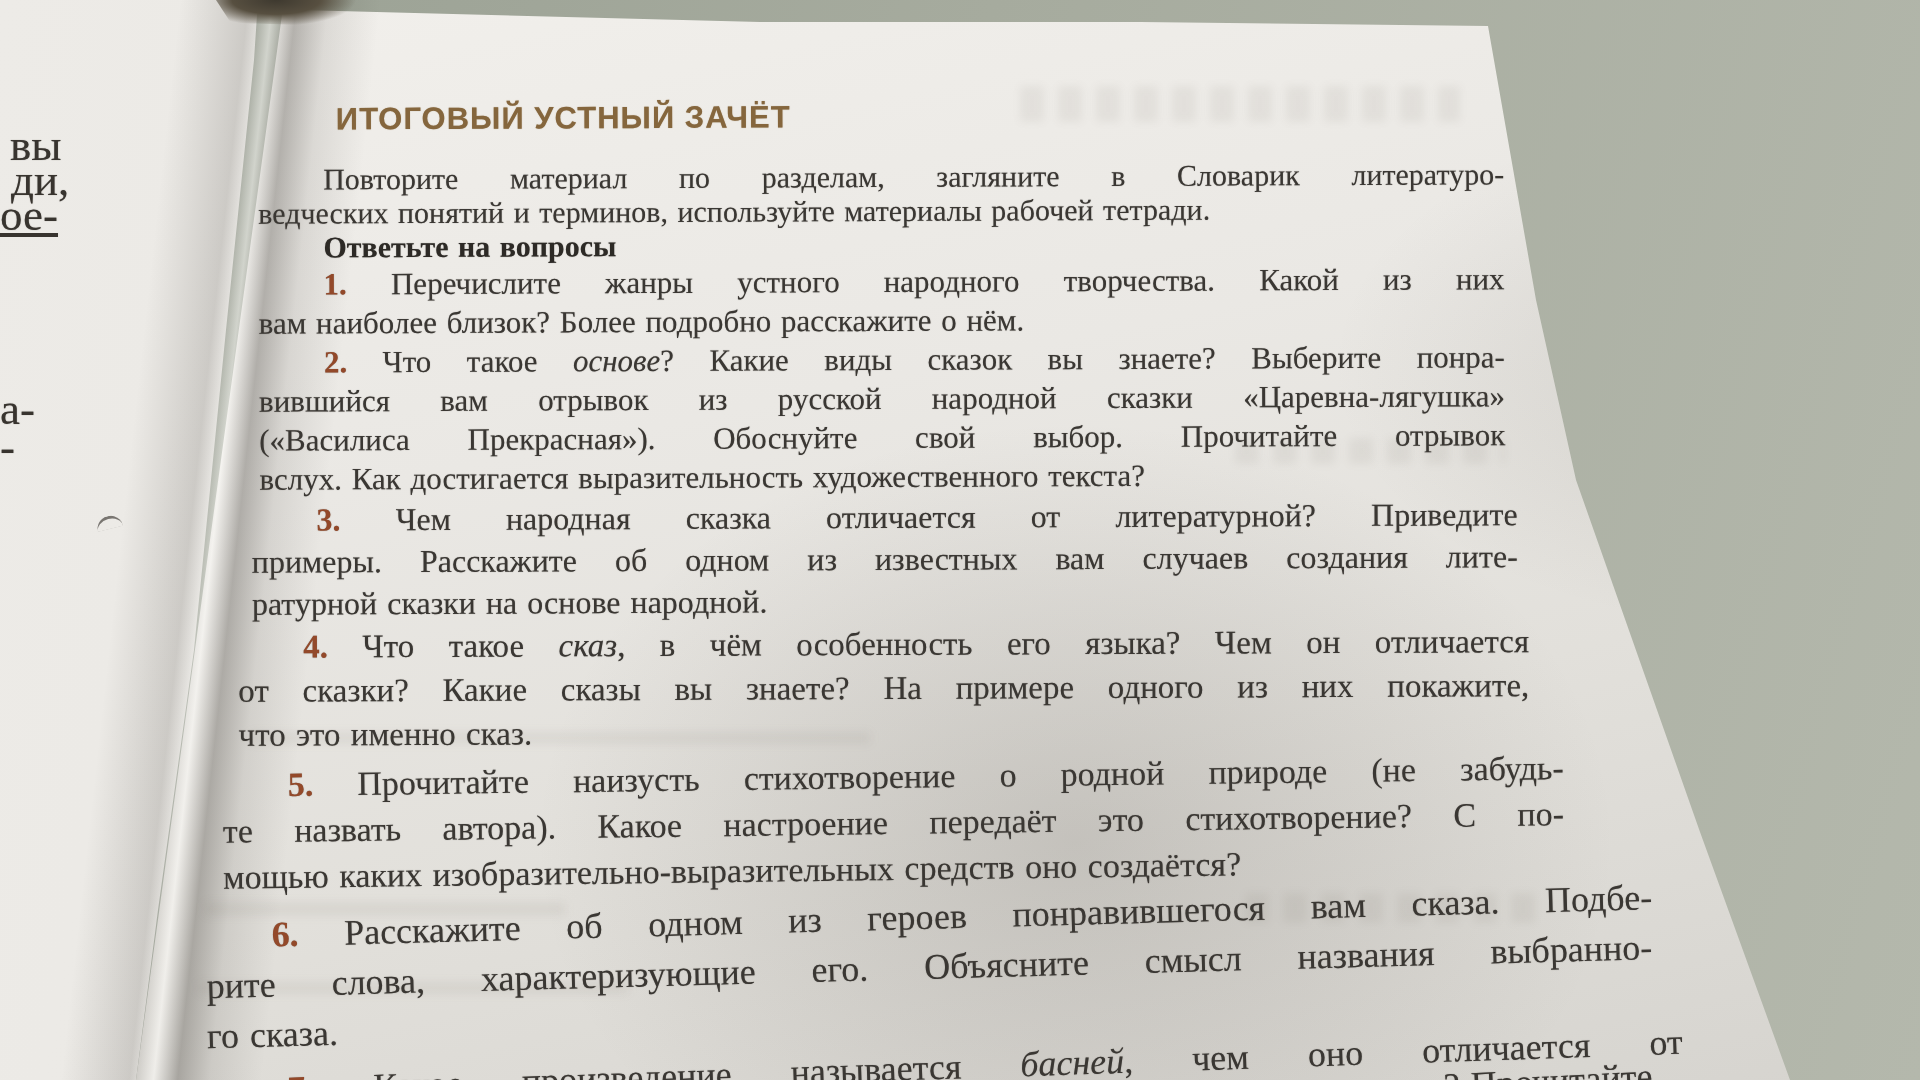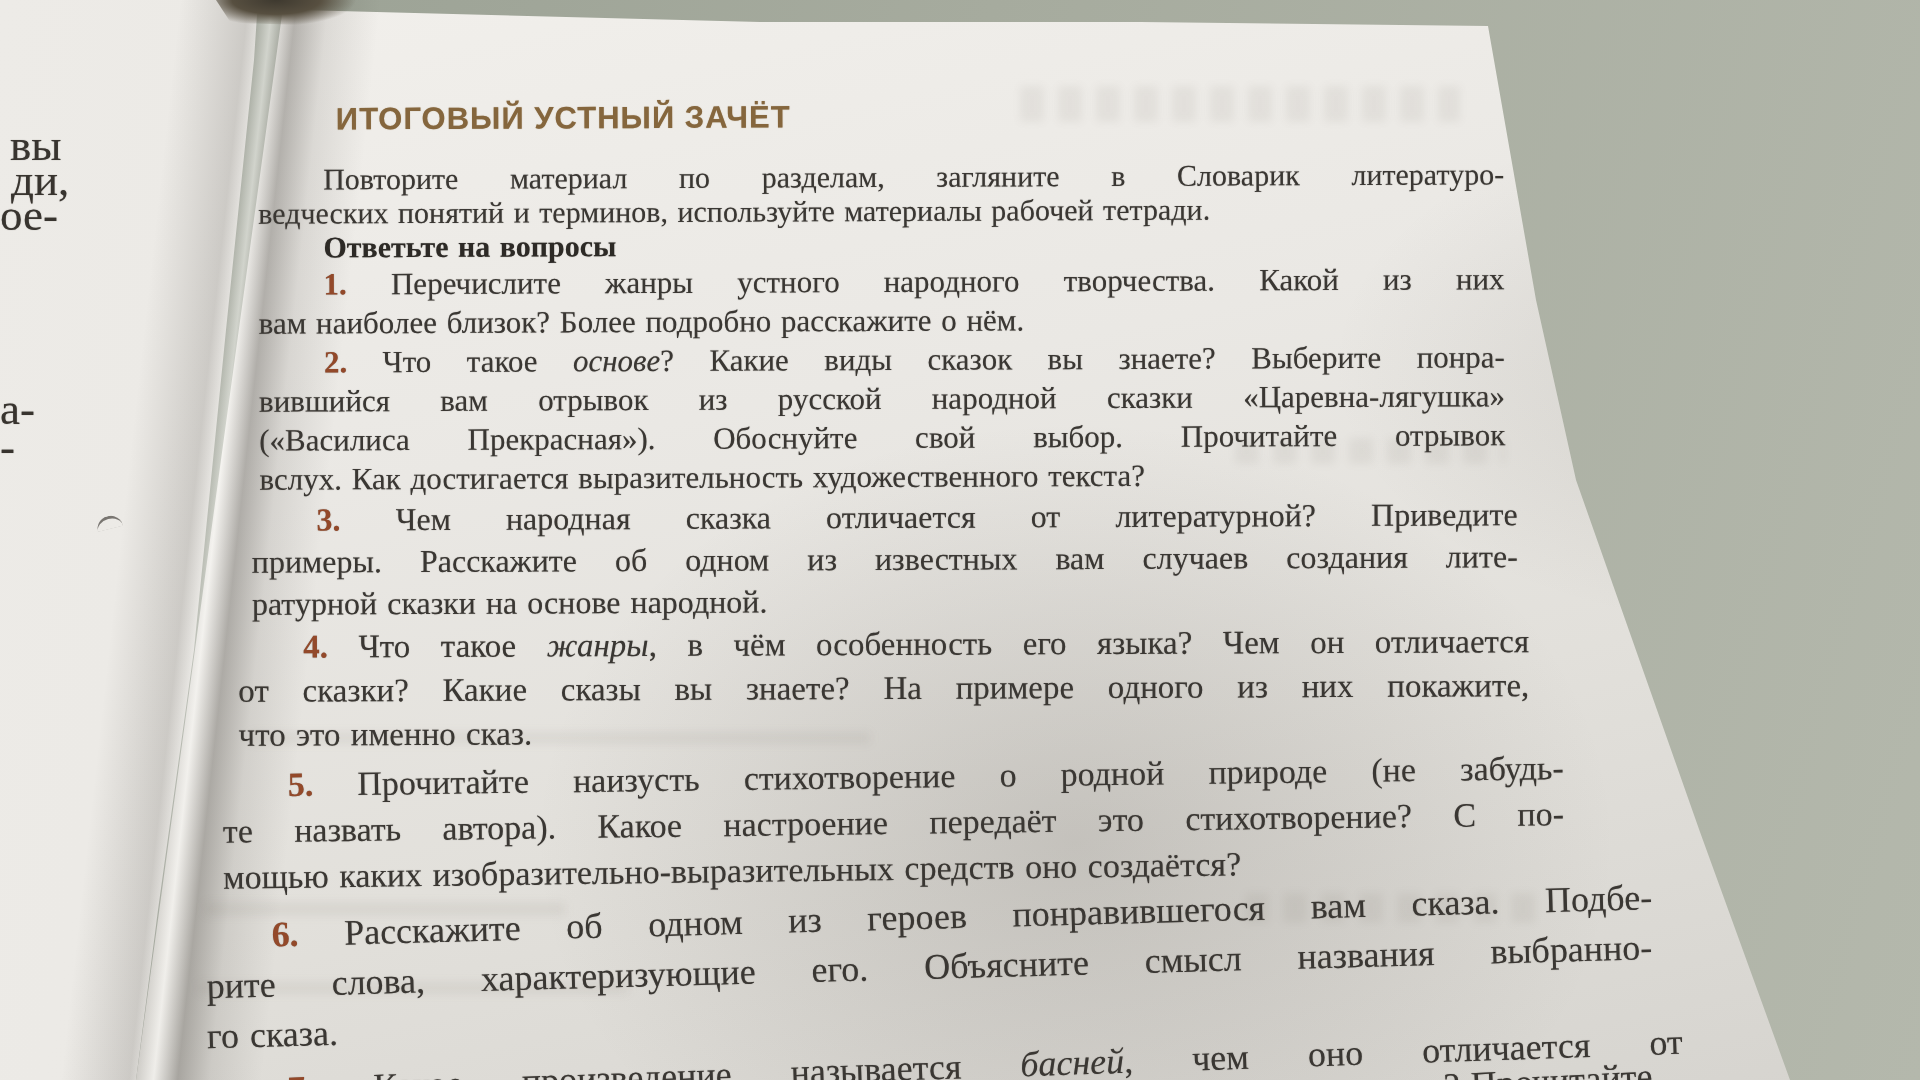--- a/index.html
+++ b/index.html
@@ -14,21 +14,21 @@
     position:absolute;inset:0;
     background:linear-gradient(100deg,#edebe7 0%,#e8e6e2 55%,#d2d0cb 88%,#b9b7b2 100%);
     clip-path:polygon(0 0,258px 0,254px 60px,226px 330px,194px 650px,158px 910px,136px 1080px,0 1080px);
   }
   .left-page .frag{
     position:absolute;color:#38342f;font-size:45px;line-height:34px;
     text-shadow:0 0 1px rgba(60,55,50,.55);
   }
   .left-page .frag:nth-child(1){left:10px;top:128px;}
   .left-page .frag:nth-child(2){left:11px;top:163px;}
-  .left-page .frag:nth-child(3){left:0;top:198px;}
+  .left-page .frag:nth-child(3){left:0;top:198px;text-decoration:underline;}
   .left-page .frag:nth-child(4){left:0;top:392px;}
   .left-page .frag:nth-child(5){left:0;top:430px;}
   .left-page .mark{position:absolute;left:96px;top:516px;width:26px;height:10px;
     border-top:3px solid rgba(60,55,50,.65);border-radius:50% 50% 0 0/100% 100% 0 0;transform:rotate(-14deg);}
   
   .right-page{
     position:absolute;inset:0;
     background:
       radial-gradient(900px 700px at 56% 78%, rgba(84,79,72,.20), rgba(84,79,72,0) 60%),
       radial-gradient(700px 420px at 92% 34%, rgba(90,86,78,.14), rgba(90,86,78,0) 62%),
@@ -122,21 +122,21 @@
         <div class="line ind b"><span>Ответьте на вопросы</span></div>
         <div class="line j ind"><span class="num">1.</span> <span>Перечислите жанры устного народного творчества. Какой из них</span></div>
         <div class="line"><span>вам наиболее близок? Более подробно расскажите о нём.</span></div>
         <div class="line j ind"><span class="num">2.</span> <span>Что такое </span><span class="it">основе</span><span>? Какие виды сказок вы знаете? Выберите понра-</span></div>
         <div class="line j"><span>вившийся вам отрывок из русской народной сказки «Царевна-лягушка»</span></div>
         <div class="line j"><span>(«Василиса Прекрасная»). Обоснуйте свой выбор. Прочитайте отрывок</span></div>
         <div class="line"><span>вслух. Как достигается выразительность художественного текста?</span></div>
         <div class="line j ind"><span class="num">3.</span> <span>Чем народная сказка отличается от литературной? Приведите</span></div>
         <div class="line j"><span>примеры. Расскажите об одном из известных вам случаев создания лите-</span></div>
         <div class="line"><span>ратурной сказки на основе народной.</span></div>
-        <div class="line j ind"><span class="num">4.</span> <span>Что такое </span><span class="it">жанры</span><span>, в чём особенность его языка? Чем он отличается</span></div>
+        <div class="line j ind"><span class="num">4.</span> <span>Что такое </span><span class="it">сказ</span><span>, в чём особенность его языка? Чем он отличается</span></div>
         <div class="line j"><span>от сказки? Какие сказы вы знаете? На примере одного из них покажите,</span></div>
         <div class="line"><span>что это именно сказ.</span></div>
         <div class="line j ind"><span class="num">5.</span> <span>Прочитайте наизусть стихотворение о родной природе (не забудь-</span></div>
         <div class="line j"><span>те назвать автора). Какое настроение передаёт это стихотворение? С по-</span></div>
         <div class="line"><span>мощью каких изобразительно-выразительных средств оно создаётся?</span></div>
         <div class="line j ind"><span class="num">6.</span> <span>Расскажите об одном из героев понравившегося вам сказа. Подбе-</span></div>
         <div class="line j"><span>рите слова, характеризующие его. Объясните смысл названия выбранно-</span></div>
         <div class="line"><span>го сказа.</span></div>
         <div class="line j ind"><span class="num">7.</span> <span>Какое произведение называется </span><span class="it">басней</span><span>, чем оно отличается от</span></div>
         <div class="line fr"><span>вы знаете? Прочитайте</span></div>

